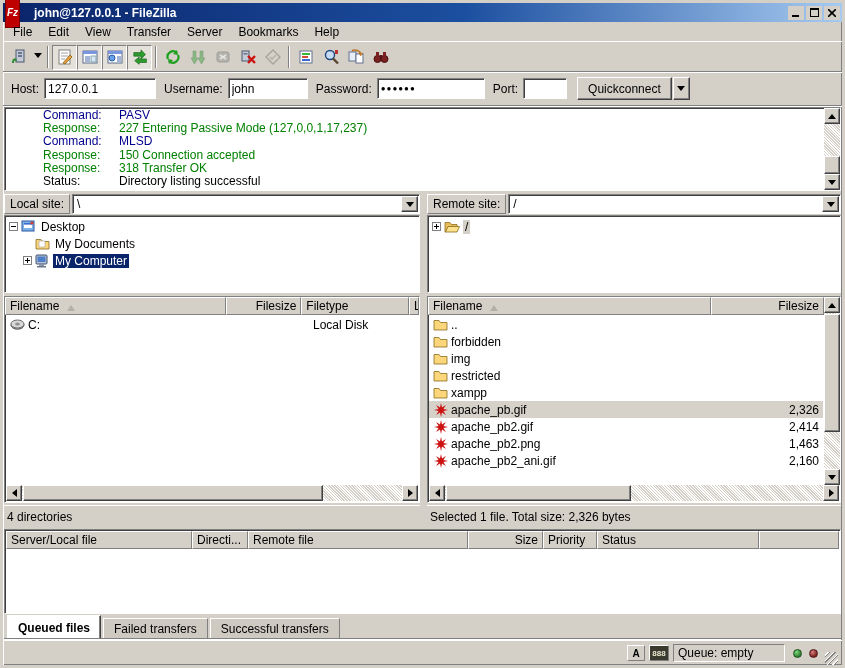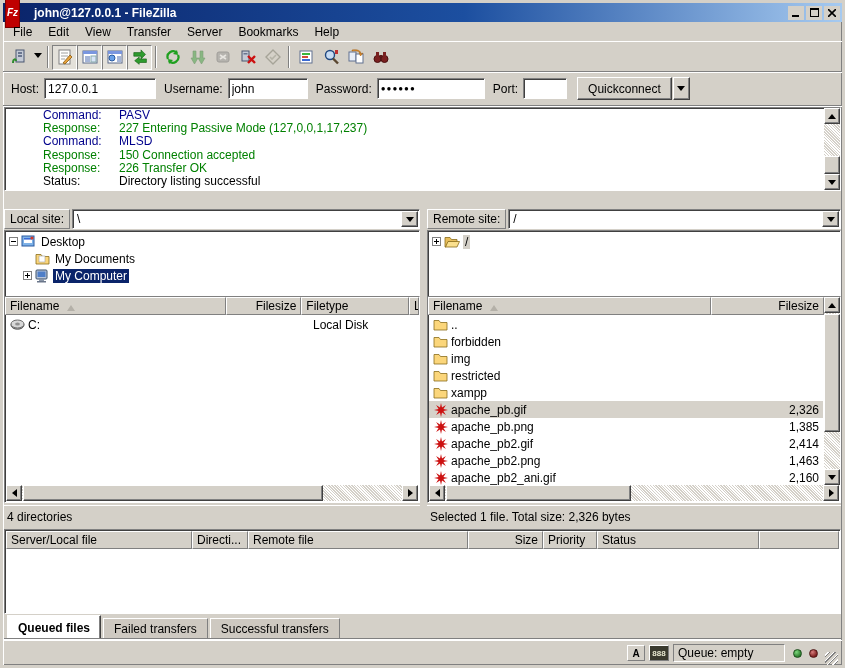--- a/index.html
+++ b/index.html
@@ -68,21 +68,21 @@
     display:flex; align-items:center; justify-content:center; }
   .sb-thumb { position:absolute; background:#D4D0C8;
     border:1px solid; border-color:#FFFFFF #404040 #404040 #FFFFFF; box-shadow: inset -1px -1px 0 #808080; }
   .arr-up { width:0;height:0;border:4px solid transparent;border-bottom:5px solid #000;margin-top:-4px; }
   .arr-dn { width:0;height:0;border:4px solid transparent;border-top:5px solid #000;margin-bottom:-4px; }
   .arr-lf { width:0;height:0;border:4px solid transparent;border-right:5px solid #000;margin-left:-4px; }
   .arr-rt { width:0;height:0;border:4px solid transparent;border-left:5px solid #000;margin-right:-4px; }
 
   
   .sites { position:absolute; left:1px; top:190px; width:837px; height:101px; }
-  .site-col { position:absolute; top:15px; height:101px; }
+  .site-col { position:absolute; top:0; height:101px; }
   .site-col.left { left:0; width:416px; }
   .site-col.right { left:423px; width:414px; }
   .vsplit { position:absolute; left:416px; top:0; width:7px; height:315px; }
   .site-row { height:22px; display:flex; align-items:center; font-size:12px; }
   .site-label { padding:2px 5px; border:1px solid; border-color:#FFFFFF #808080 #808080 #FFFFFF; background:#D4D0C8; }
   .combo { flex:1; height:20px; margin-left:2px; background:#FFF; display:flex; align-items:center;
     border:1px solid; border-color:#808080 #FFFFFF #FFFFFF #808080; box-shadow: inset 1px 1px 0 #404040; }
   .combo-value { flex:1; padding-left:4px; font-size:12px; }
   .combo-btn { width:17px; height:16px; margin:1px; background:#D4D0C8; display:flex; align-items:center; justify-content:center;
     border:1px solid; border-color:#FFFFFF #404040 #404040 #FFFFFF; box-shadow: inset -1px -1px 0 #808080; }
@@ -320,21 +320,21 @@
       <div class="log-line c-command">
           <span class="log-label">Command:</span>
           <span>MLSD</span>
         </div>
       <div class="log-line c-response">
           <span class="log-label">Response:</span>
           <span>150 Connection accepted</span>
         </div>
       <div class="log-line c-response">
           <span class="log-label">Response:</span>
-          <span>226 Transfer OK</span>
+          <span>318 Transfer OK</span>
         </div>
       <div class="log-line c-status">
           <span class="log-label">Status:</span>
           <span>Directory listing successful</span>
         </div>
     </div>
     <div class="vscroll">
       <span class="sb-btn" style="top:0;left:0;">
           <span class="arr-up"></span>
         </span>
@@ -551,31 +551,20 @@
               </span>
             <span class="cell right" style="flex:1;">2,326</span>
           </div>
           <div class="file-row">
             <span class="cell" style="width:283px;">
                 <span class="f-icon">
                   <svg width="15" height="15">
                     <polygon points="15,8 10.4,9 12.9,12.9 9,10.4 8,15 7,10.4 3.1,12.9 5.6,9 1,8 5.6,7 3.1,3.1 7,5.6 8,1 9,5.6 12.9,3.1 10.4,7" fill="#CC1111"></polygon>
                   </svg>
                 </span>
-                <span>apache_pb.png</span>
-              </span>
-            <span class="cell right" style="flex:1;">1,385</span>
-          </div>
-          <div class="file-row">
-            <span class="cell" style="width:283px;">
-                <span class="f-icon">
-                  <svg width="15" height="15">
-                    <polygon points="15,8 10.4,9 12.9,12.9 9,10.4 8,15 7,10.4 3.1,12.9 5.6,9 1,8 5.6,7 3.1,3.1 7,5.6 8,1 9,5.6 12.9,3.1 10.4,7" fill="#CC1111"></polygon>
-                  </svg>
-                </span>
                 <span>apache_pb2.gif</span>
               </span>
             <span class="cell right" style="flex:1;">2,414</span>
           </div>
           <div class="file-row">
             <span class="cell" style="width:283px;">
                 <span class="f-icon">
                   <svg width="15" height="15">
                     <polygon points="15,8 10.4,9 12.9,12.9 9,10.4 8,15 7,10.4 3.1,12.9 5.6,9 1,8 5.6,7 3.1,3.1 7,5.6 8,1 9,5.6 12.9,3.1 10.4,7" fill="#CC1111"></polygon>
                   </svg>

